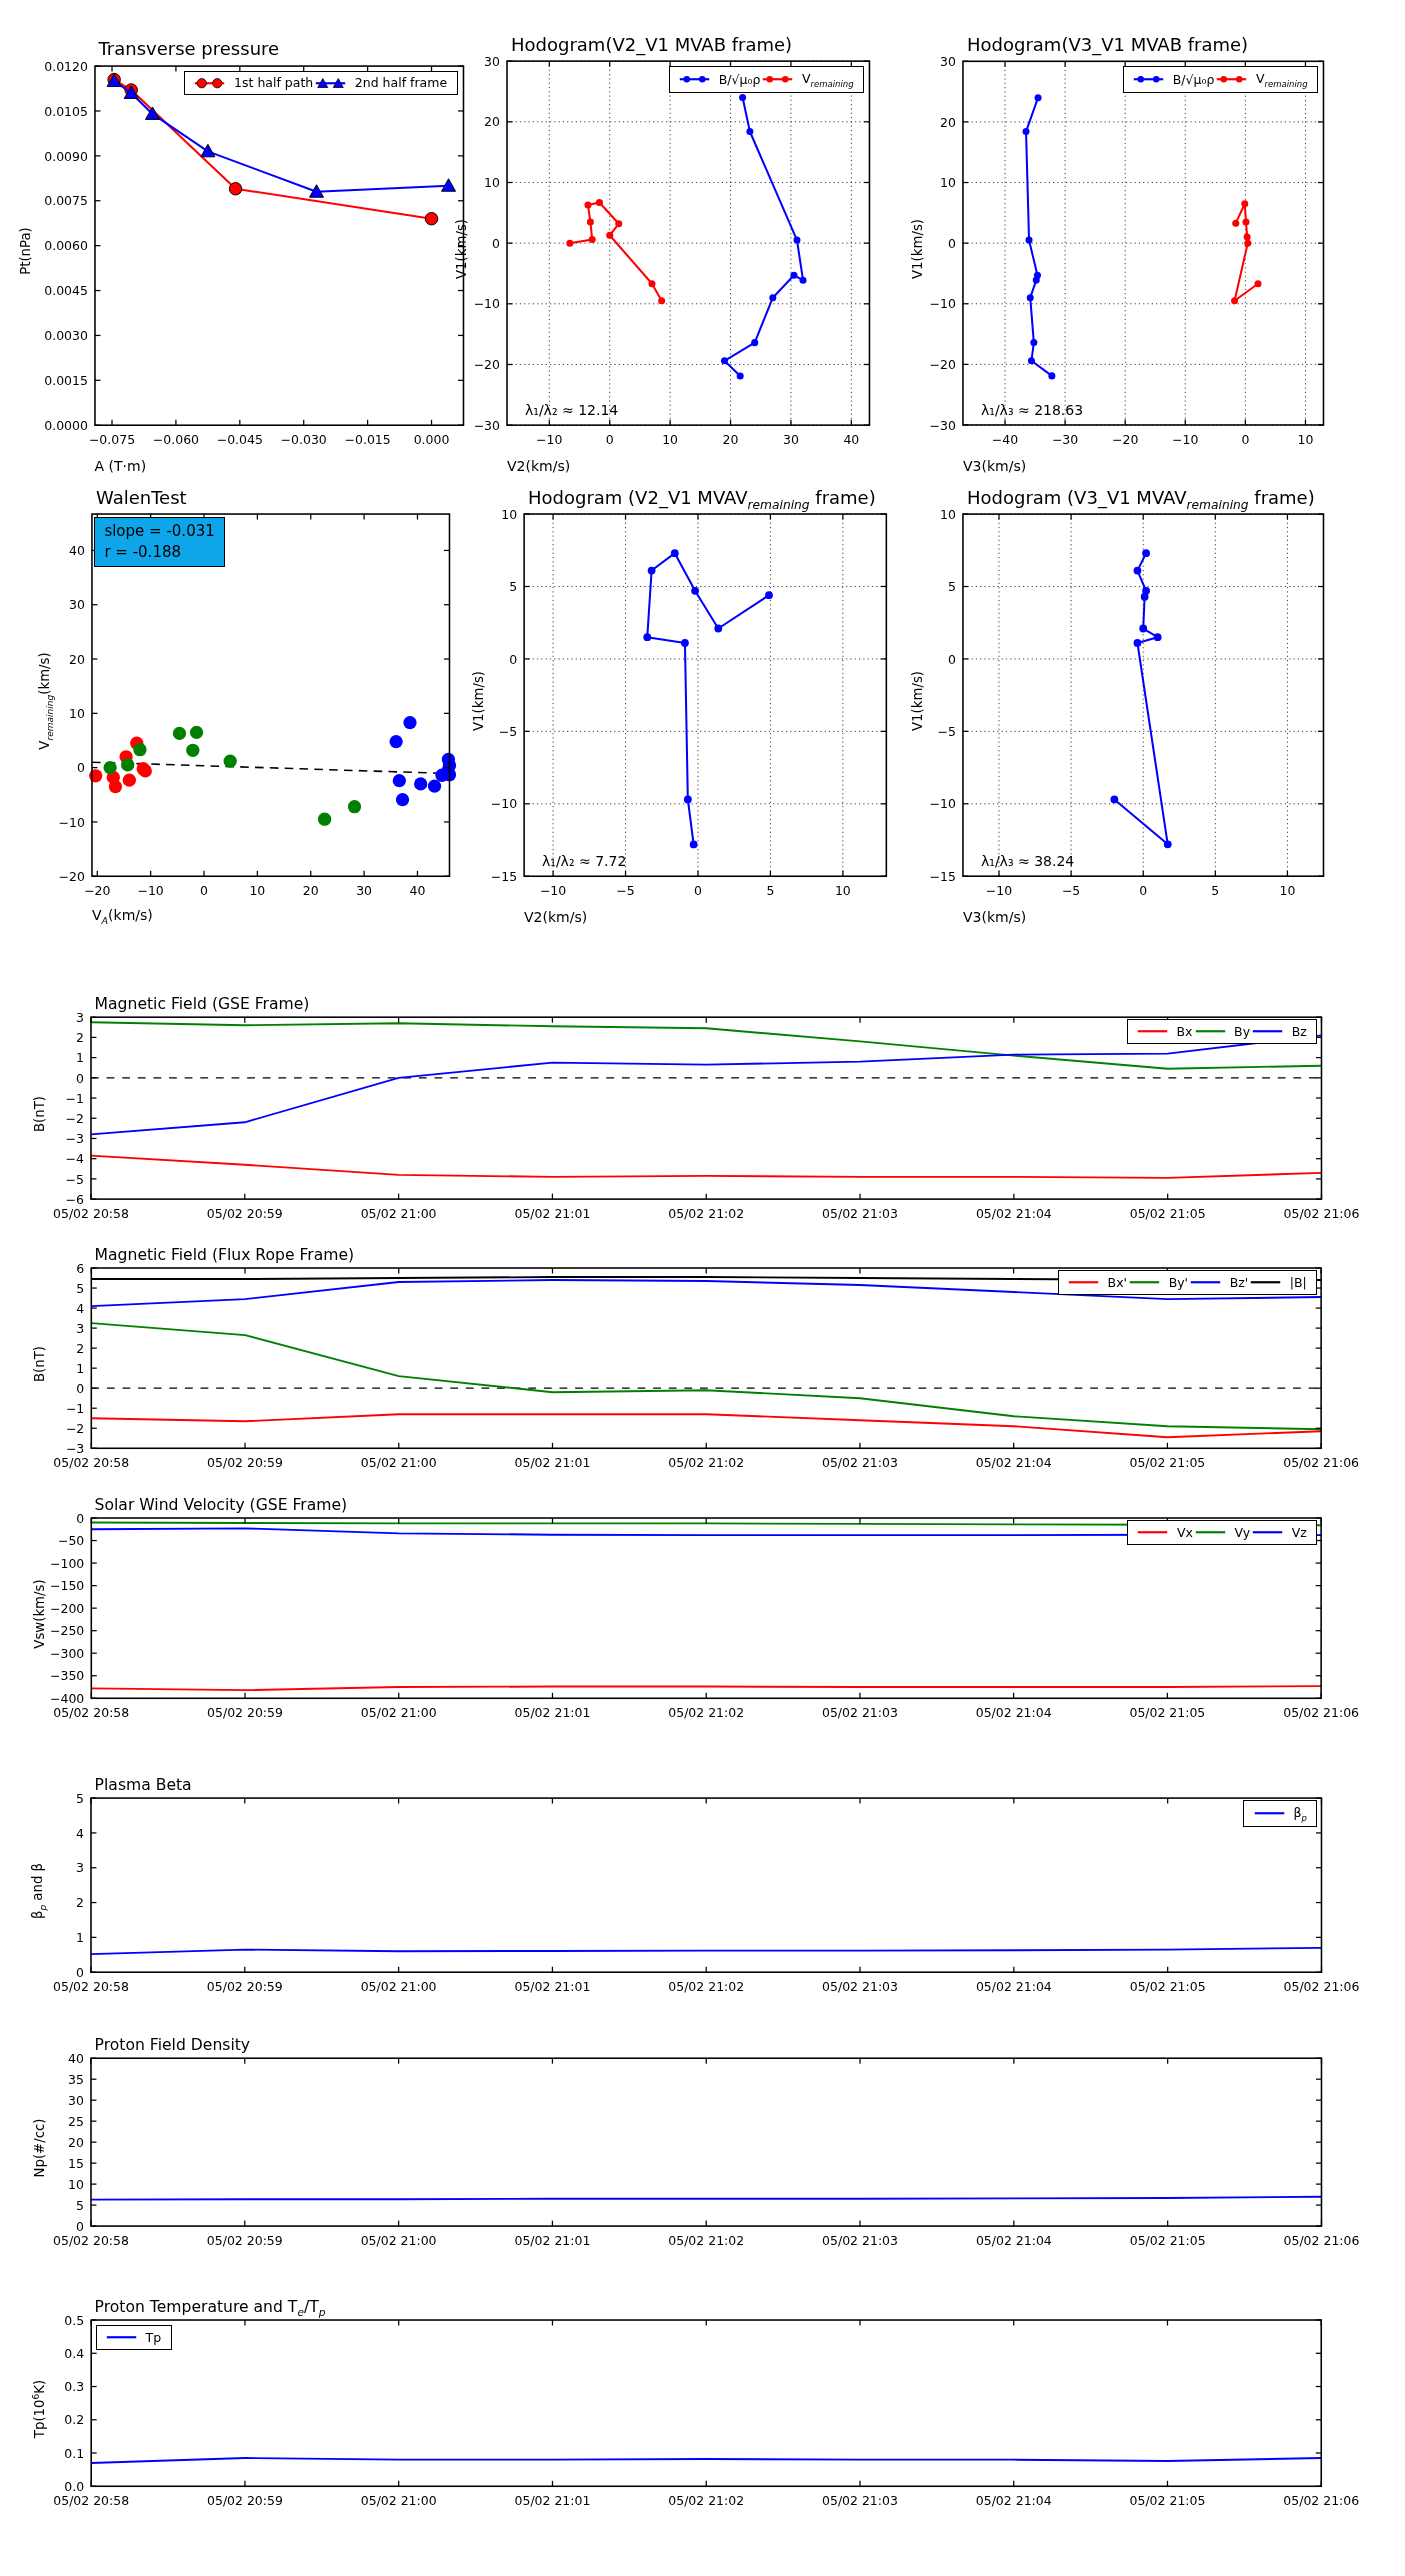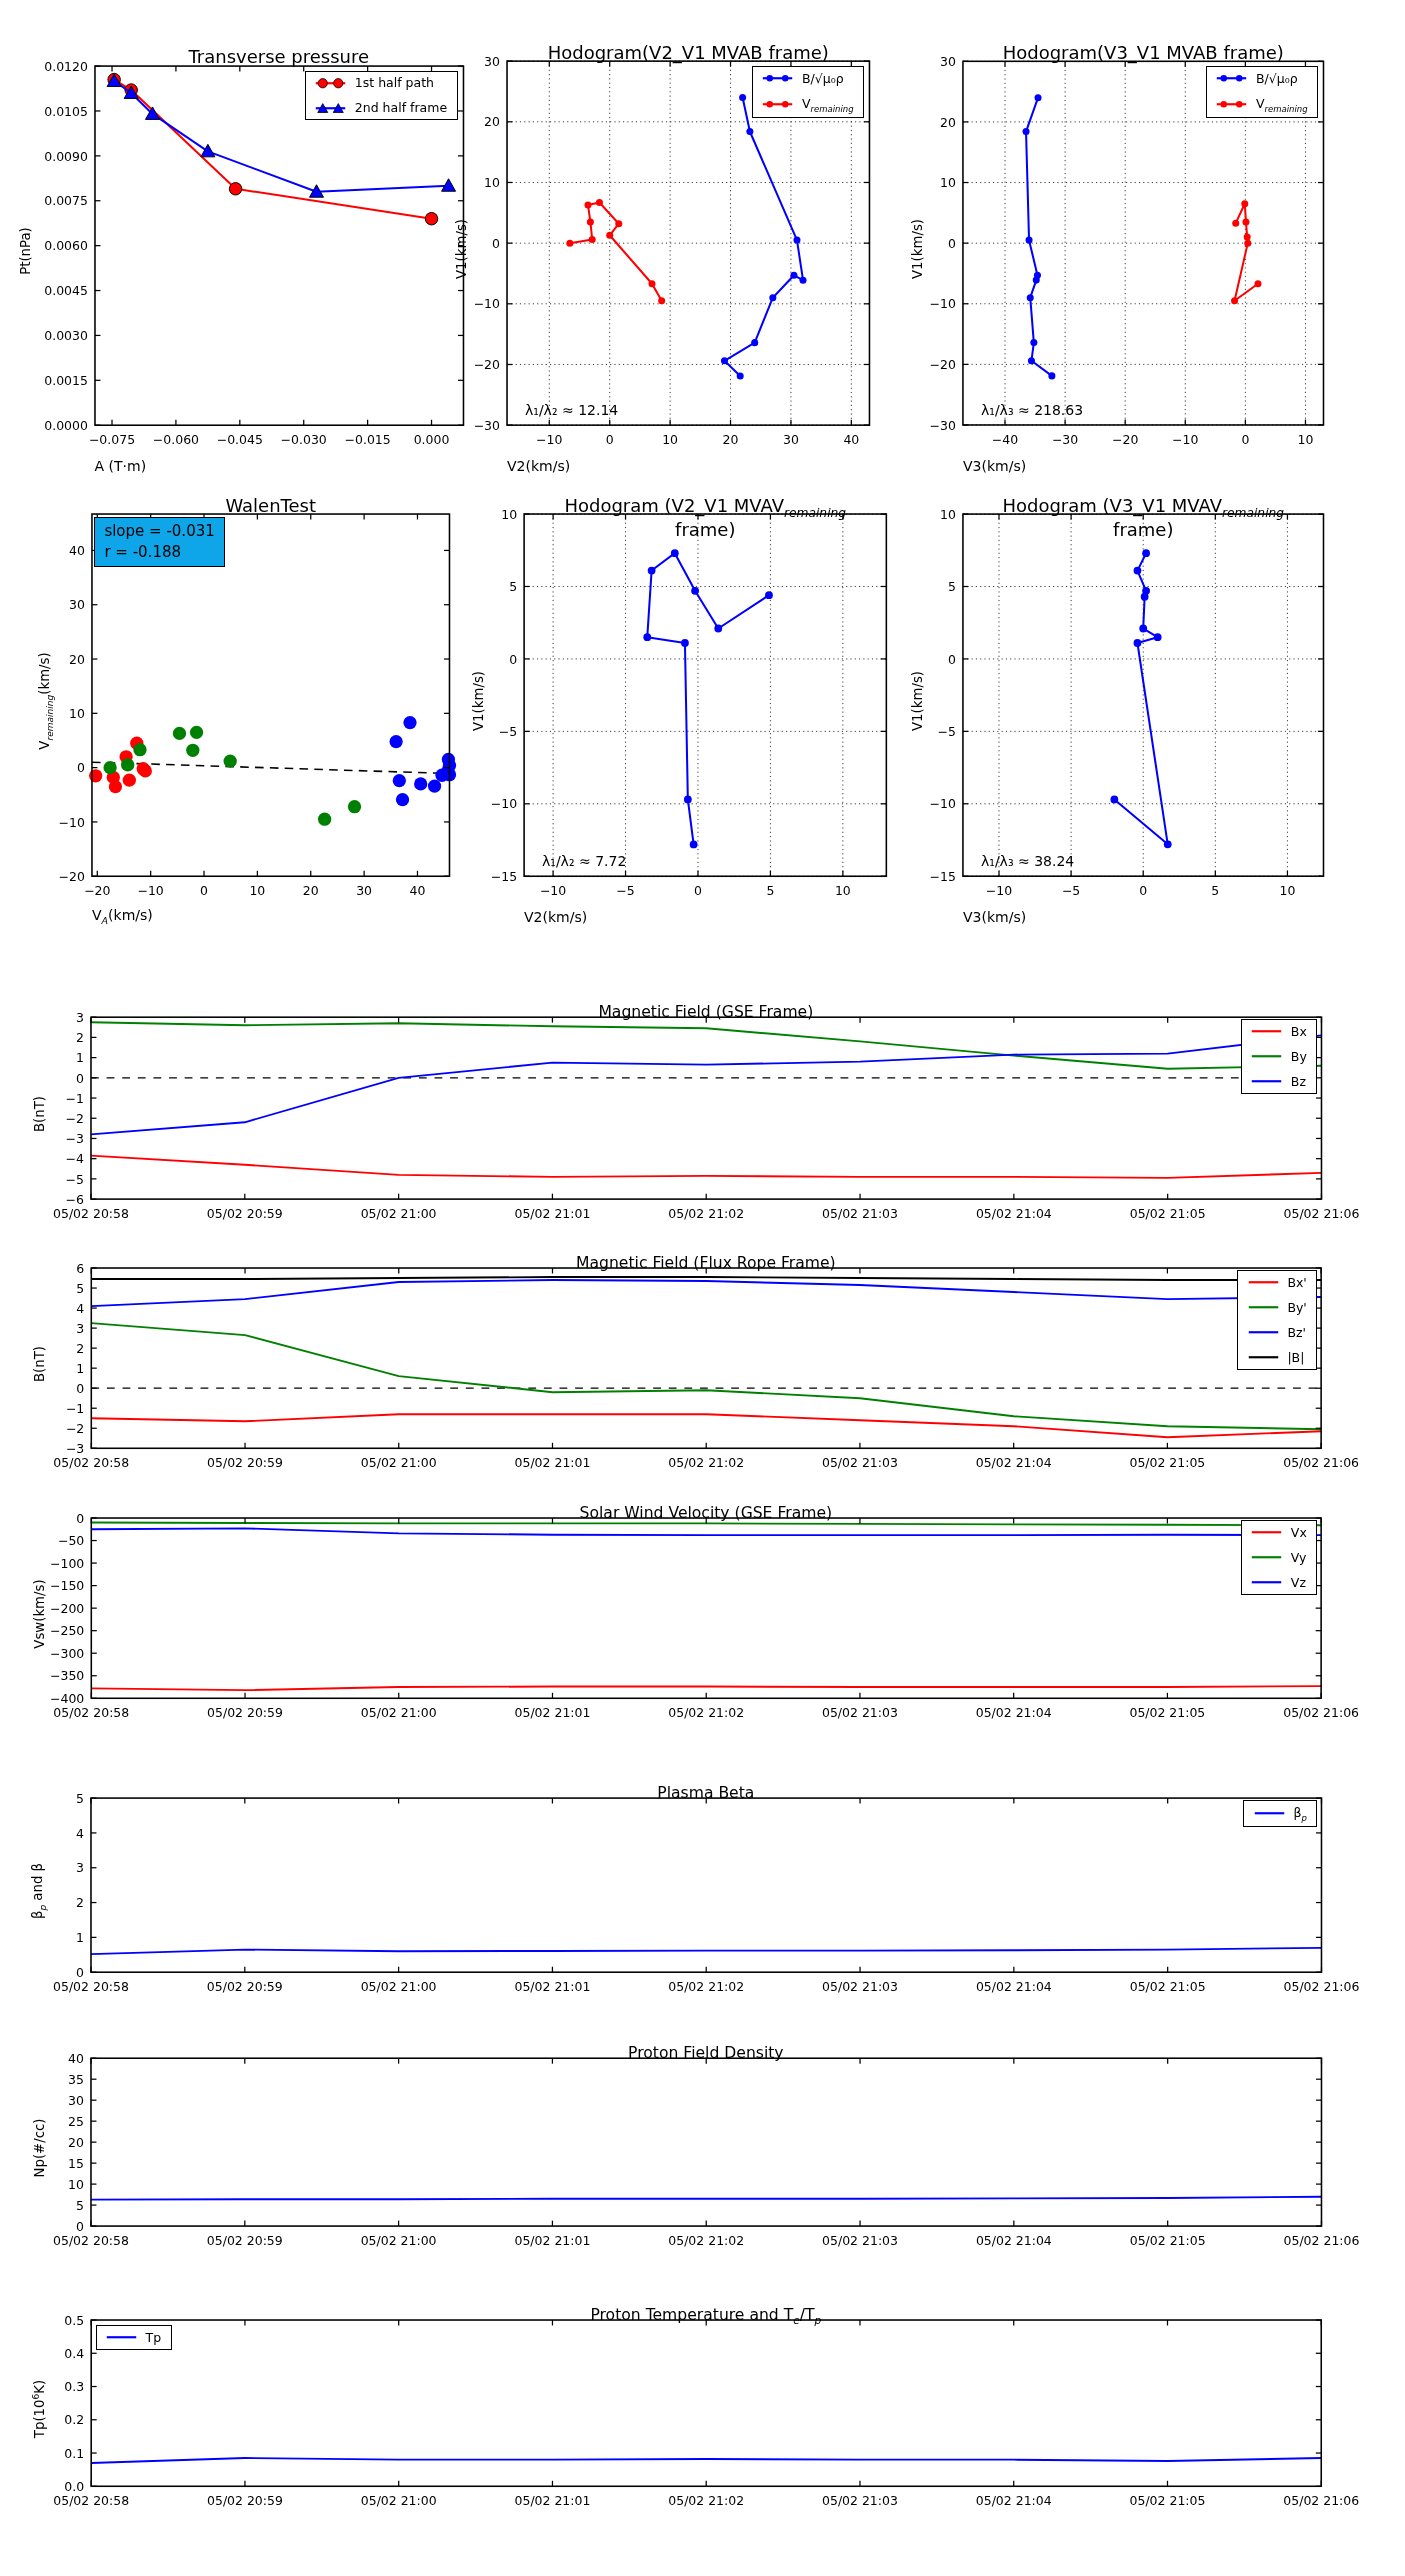--- a/index.html
+++ b/index.html
@@ -1,30 +1,30 @@
 <!DOCTYPE html>
 <html style="font-size:12.5px"><head>
 <meta charset="utf-8">
 <style>
   html,body{margin:0;padding:0}
   body{width:1405px;height:2576px;background:#ffffff;position:relative;
        font-family:"DejaVu Sans","Liberation Sans",sans-serif;color:#000}
   .chart{position:absolute}
   svg.plot{position:absolute;left:0;top:0;width:100%;height:100%;overflow:visible}
   svg text{font-family:"DejaVu Sans","Liberation Sans",sans-serif;fill:#000}
-  .ctitle{position:absolute;left:82px;right:19.5px;text-align:center;font-weight:normal;margin:12px}
+  .ctitle{position:absolute;left:82px;right:19.5px;text-align:left;font-weight:normal;margin:4px}
   .sq .ctitle{top:7.8px;font-size:18px}
   .ts .ctitle{top:12.5px;font-size:15.6px}
   .ylab{position:absolute;left:36px;top:50%;transform:translate(-50%,-50%) rotate(-90deg);
         white-space:nowrap;font-size:13.3px}
   .ts .ylab{left:30px}
   #c0 .ylab{left:12.5px}
   .xlab{position:absolute;left:82px;right:19.5px;bottom:1.6px;text-align:left;font-size:14px}
   .legend{position:absolute;background:#fff;border:1.6px solid #000;padding:3.9px 9.4px;
-          display:flex;flex-direction:column;gap:10px;font-size:12.5px;z-index:3}
+          display:flex;flex-direction:row;gap:2px;font-size:12.5px;z-index:3}
   .lrow{display:flex;align-items:center;gap:8.6px;white-space:nowrap}
   .lsw{flex:0 0 auto}
   #c0 .legend{top:44px;right:25px}
   #c1 .legend{top:44px;right:25px}
   #c2 .legend{top:44px;right:25px}
   #c6 .legend{top:41px;right:23.4px}
   #c7 .legend{top:41px;right:23.4px}
   #c8 .legend{top:41px;right:23.4px}
   #c9 .legend{top:41px;right:23.4px}
   #c11 .legend{top:44px;left:87px;right:auto}

